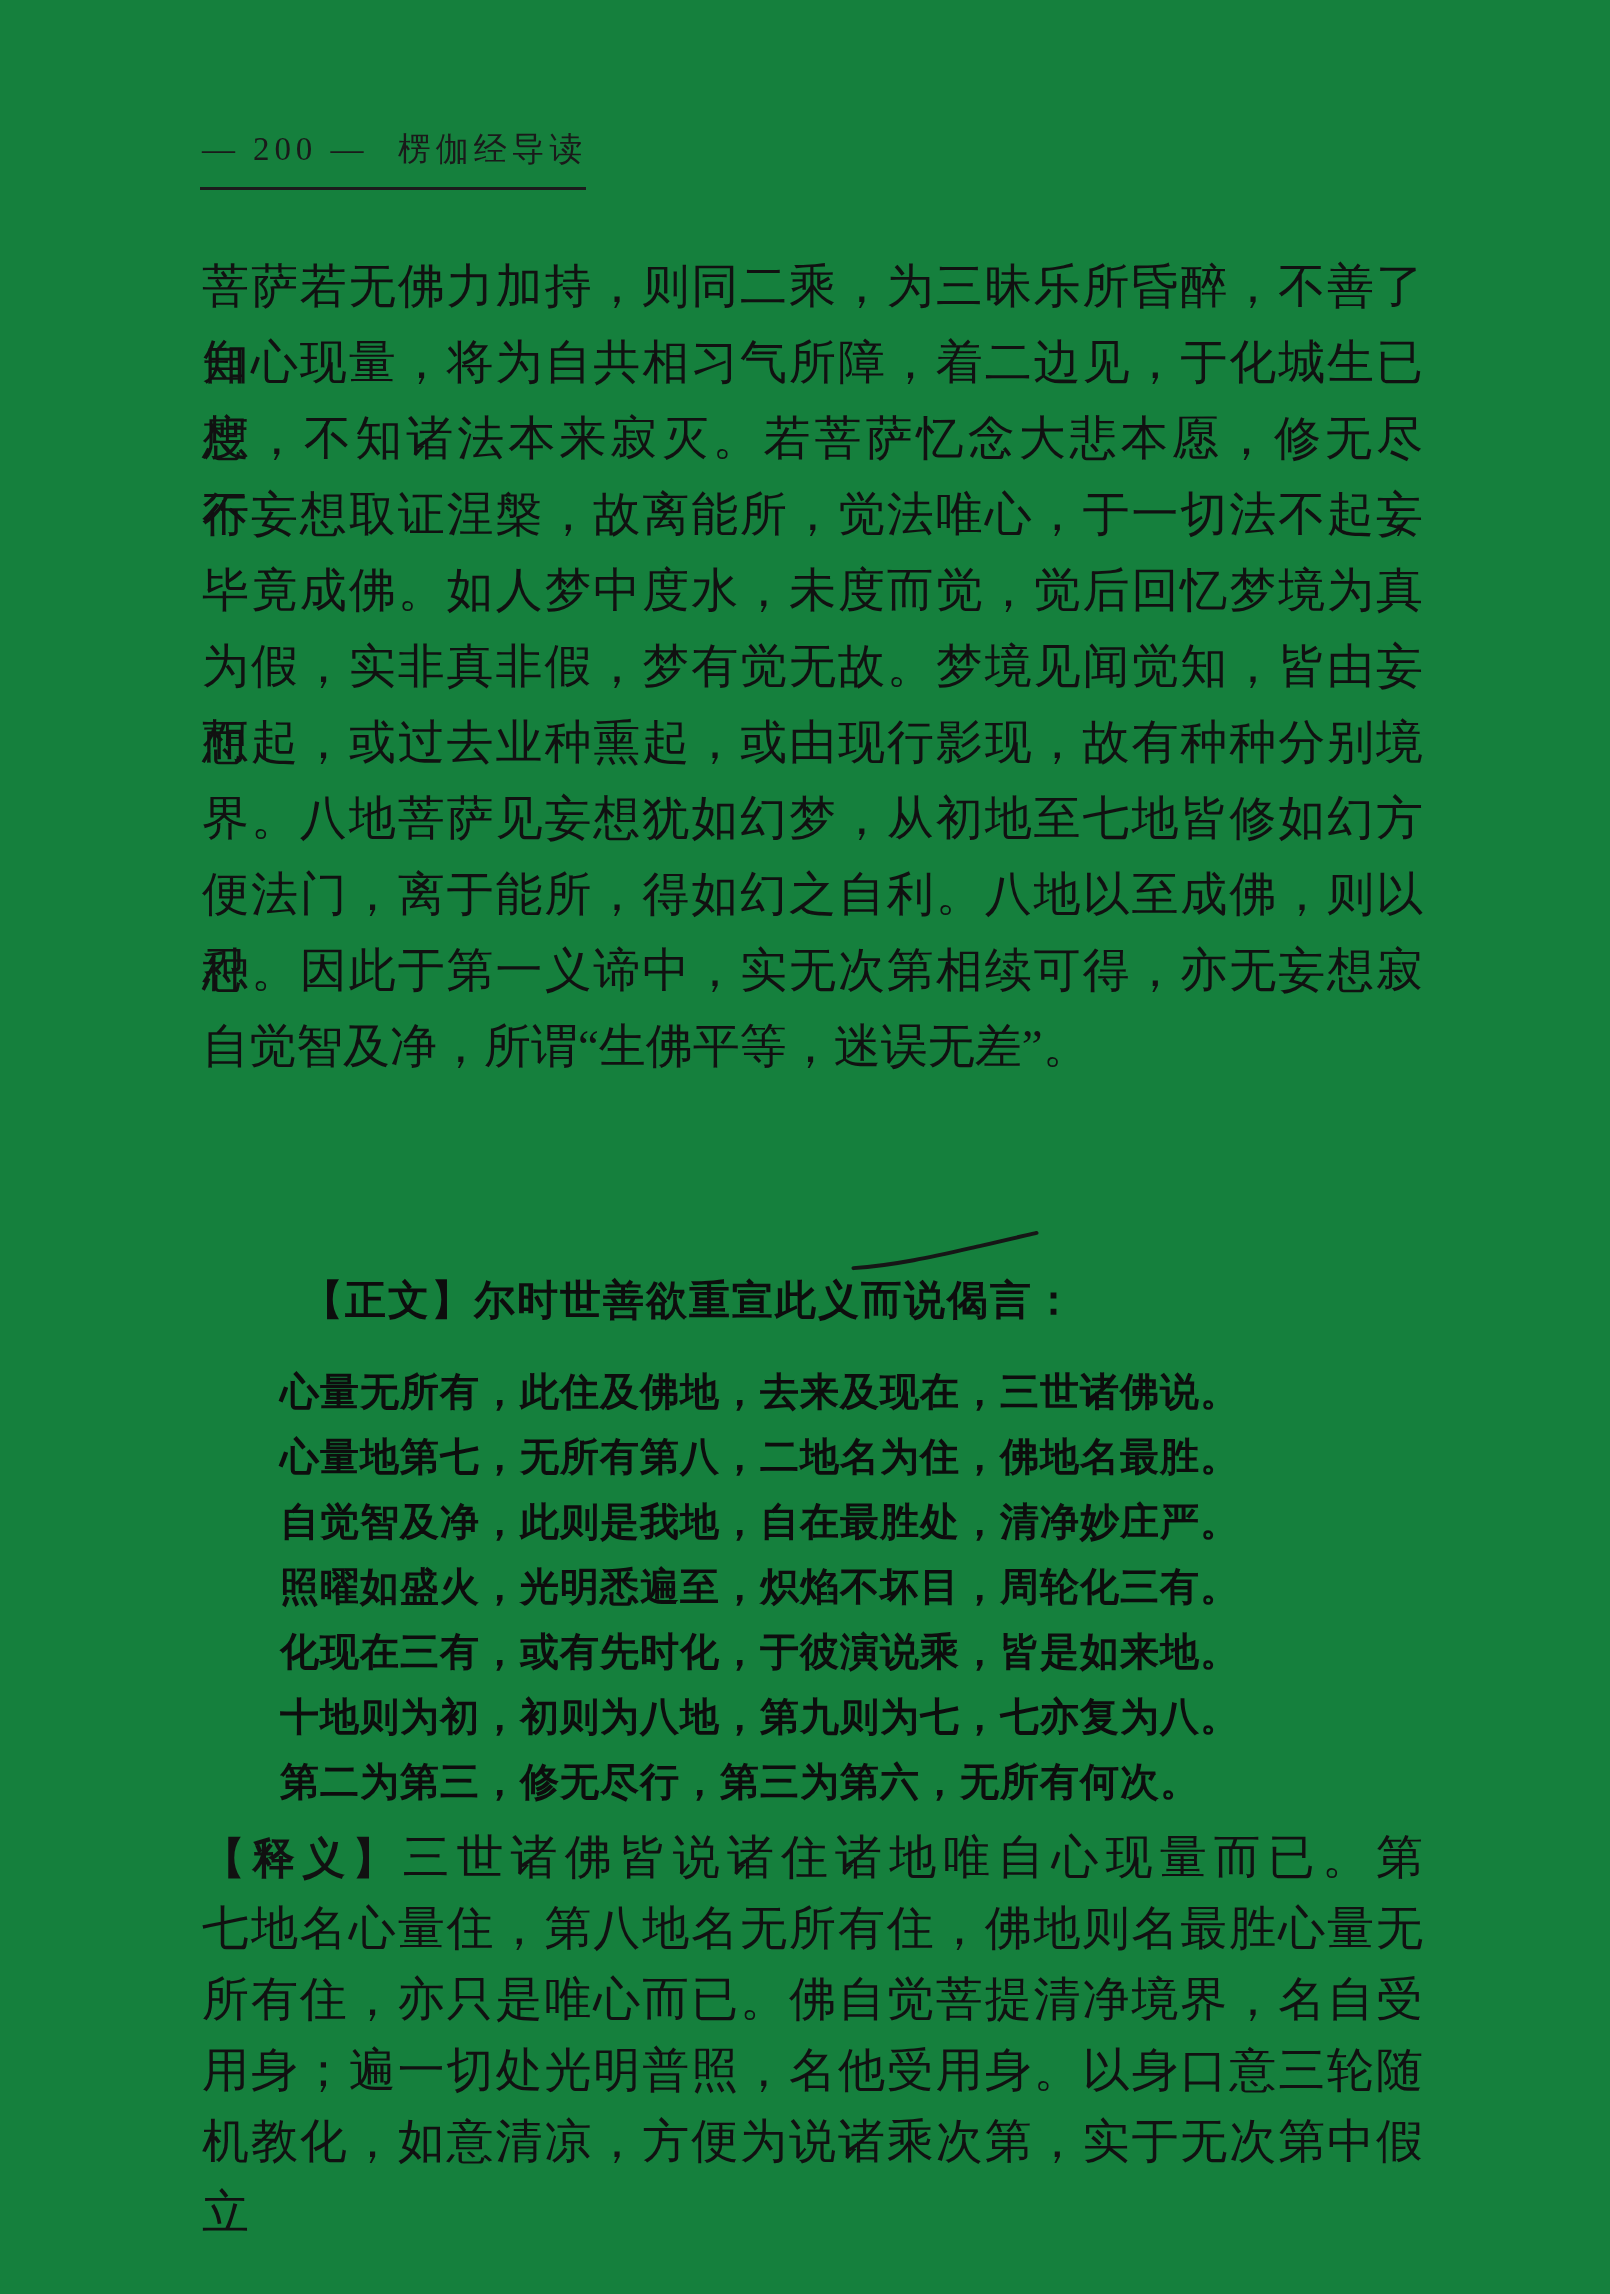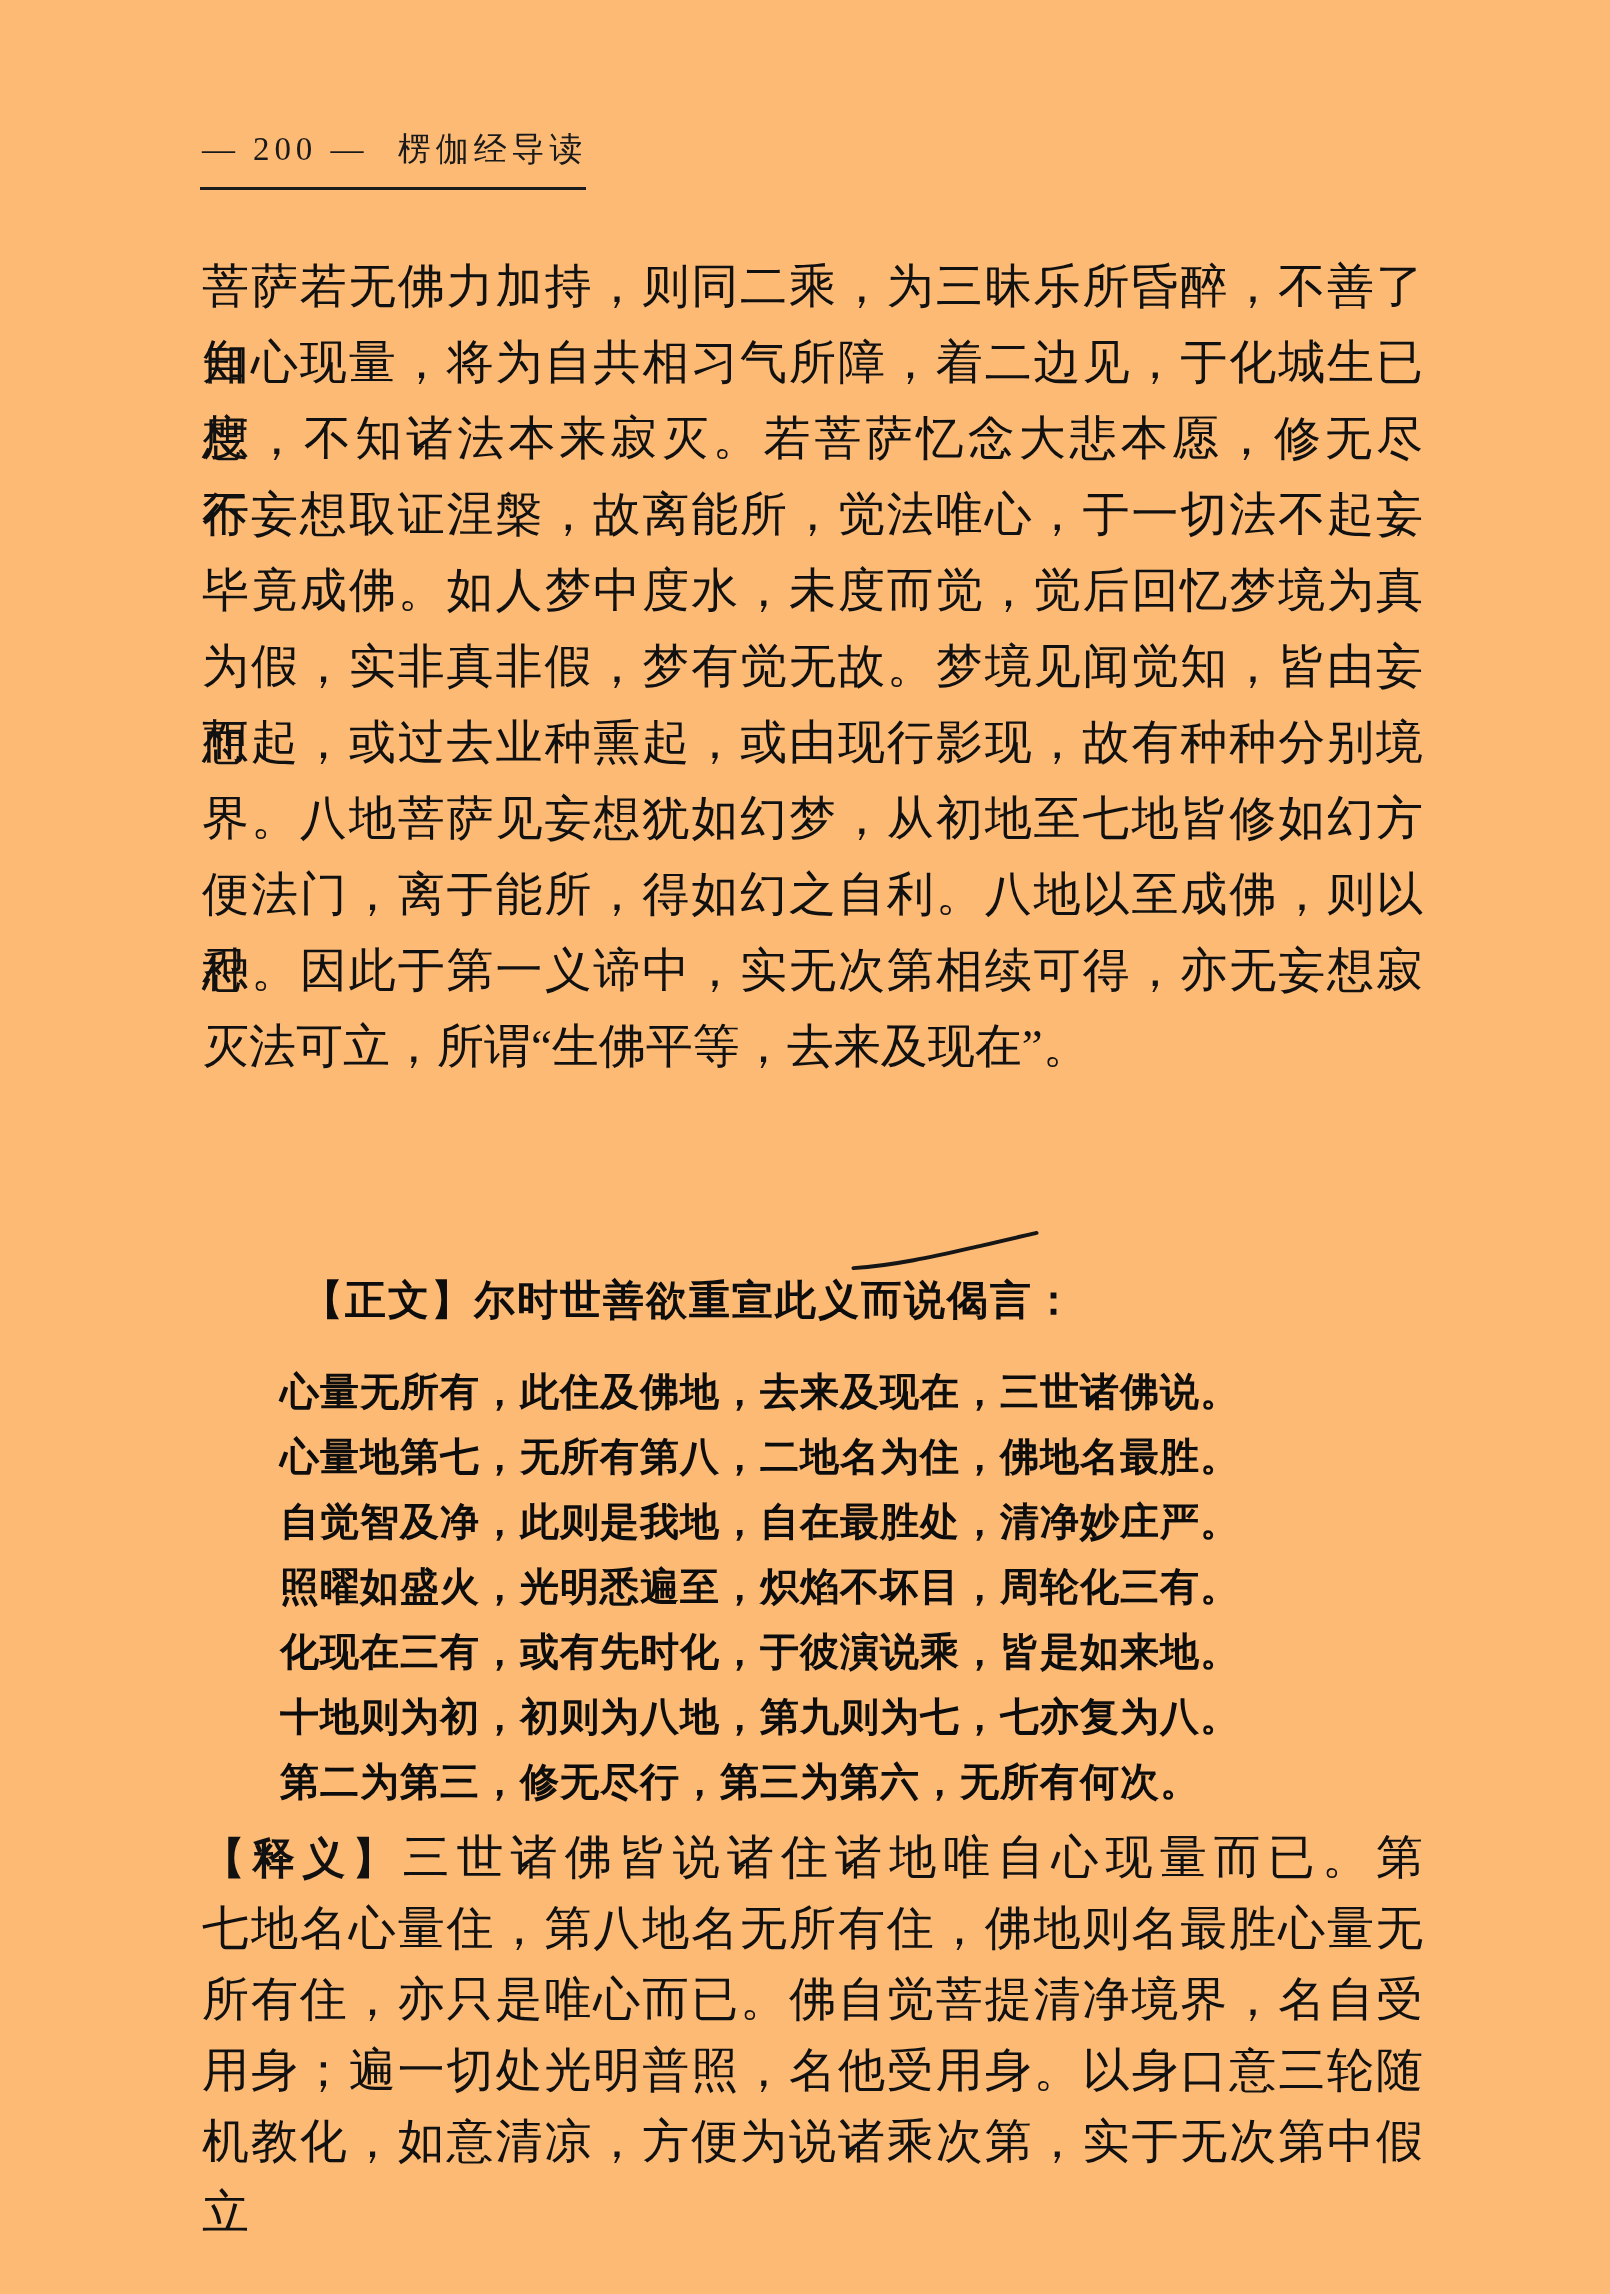--- a/index.html
+++ b/index.html
@@ -5,21 +5,21 @@
   html, body {
     margin: 0;
     padding: 0;
     background: #e8e8e8;
   }
   .page {
     position: relative;
     width: 1611px;
     height: 2294px;
     margin: 0 auto;
-    background: #fdba74;
+    background: #15803d;
     color: #111111;
     overflow: hidden;
   }
   
   .header {
     position: absolute;
     left: 202px;
     top: 128px;
     font-family: "Liberation Serif", "DejaVu Serif", serif;
     font-size: 33px;
@@ -132,21 +132,21 @@
     <div class="para-line">菩萨若无佛力加持，则同二乘，为三昧乐所昏醉，不善了知</div>
     <div class="para-line">自心现量，将为自共相习气所障，着二边见，于化城生已度</div>
     <div class="para-line">想，不知诸法本来寂灭。若菩萨忆念大悲本愿，修无尽行，</div>
     <div class="para-line">不妄想取证涅槃，故离能所，觉法唯心，于一切法不起妄</div>
     <div class="para-line">毕竟成佛。如人梦中度水，未度而觉，觉后回忆梦境为真</div>
     <div class="para-line">为假，实非真非假，梦有觉无故。梦境见闻觉知，皆由妄想</div>
     <div class="para-line">而起，或过去业种熏起，或由现行影现，故有种种分别境</div>
     <div class="para-line">界。八地菩萨见妄想犹如幻梦，从初地至七地皆修如幻方</div>
     <div class="para-line">便法门，离于能所，得如幻之自利。八地以至成佛，则以种</div>
     <div class="para-line">忍。因此于第一义谛中，实无次第相续可得，亦无妄想寂</div>
-    <div class="para-line para-last">灭法可立，所谓“生佛平等，去来及现在”。</div>
+    <div class="para-line para-last">自觉智及净，所谓“生佛平等，迷误无差”。</div>
   </div>
 
   <svg class="pen-stroke" viewBox="0 0 195 48" xmlns="http://www.w3.org/2000/svg">
     <path d="M4,40 C50,37 95,26 135,17 C160,11 178,7 191,4" fill="none" stroke="#161616" stroke-width="4" stroke-linecap="round"></path>
   </svg>
 
   <div class="zhengwen-head">
     <span>【正文】</span><span>尔时世善欲重宣此义而说偈言：</span>
   </div>
 

